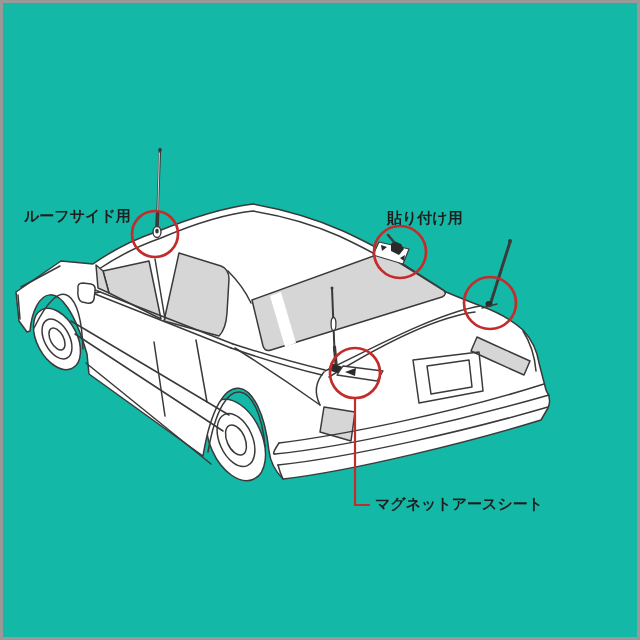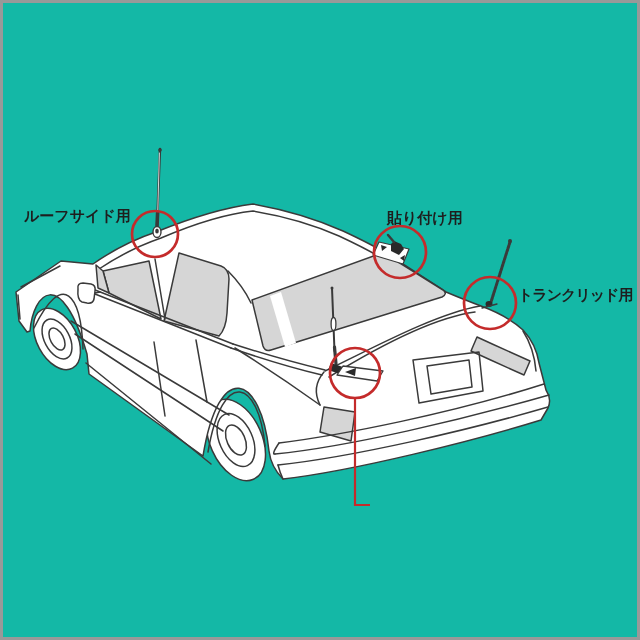--- a/index.html
+++ b/index.html
@@ -133,15 +133,15 @@
       <circle cx="152" cy="231" r="23" stroke-width="2.7"></circle>
       <circle cx="397" cy="249" r="26" stroke-width="2.7"></circle>
       <circle cx="487" cy="300" r="26" stroke-width="2.7"></circle>
       <circle cx="352" cy="370" r="25" stroke-width="2.7"></circle>
       <path d="M352,395 L352,502 L367,502" stroke-width="2.2"></path>
     </g>
   </svg>
 
   <div class="callout-label lbl-roof">ルーフサイド用</div>
   <div class="callout-label lbl-adhesive">貼り付け用</div>
-  <div class="callout-label lbl-trunk">トランクリッド用</div>
+  <div class="callout-label lbl-magnet">マグネットアースシート</div>
 
 </div>
 
 </body></html>

